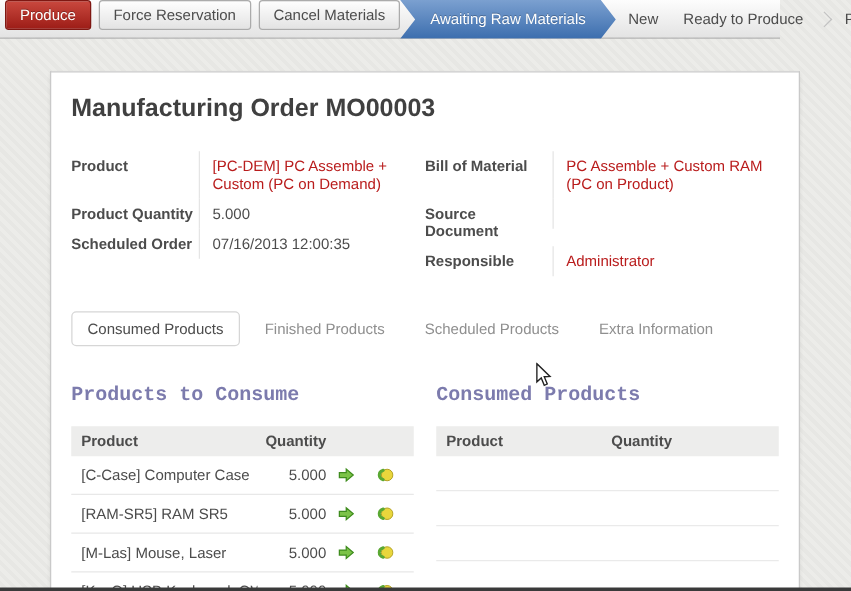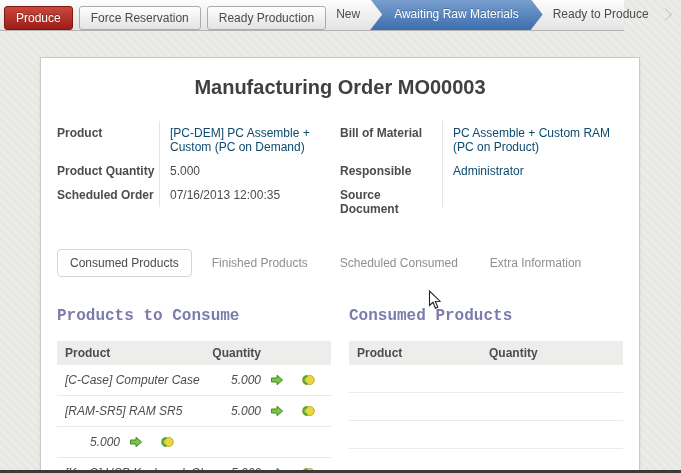--- a/index.html
+++ b/index.html
@@ -10,21 +10,21 @@
     background:
       repeating-linear-gradient(45deg,#ecece9 0 3px,#e7e7e4 3px 6px);
     position:relative;
   }
 
   
   .toolbar {
     position:absolute; top:0; left:0; width:624px; height:31px;
     background:linear-gradient(#fdfdfd,#e3e3e3);
     border-bottom:1px solid #b3b3b3;
-    display:flex; align-items:flex-end;
+    display:flex; align-items:flex-start;
   }
   .btn-group { display:flex; align-items:center; gap:6px; padding-left:4px; }
   .btn {
     font-family:inherit; font-size:12px; color:#4c4c4c;
     background:linear-gradient(#fefefe,#e3e3e3);
     border:1px solid #ababab; border-radius:3px;
     padding:4px 11px; cursor:pointer; white-space:nowrap;
   }
   .btn.danger {
     background:linear-gradient(#c9483e,#9d1d17);
@@ -45,29 +45,29 @@
     transform:rotate(45deg); margin:0 2px;
   }
 
   
   .sheet {
     position:absolute; left:40px; top:57px; width:600px; height:430px;
     background:#fff; border:1px solid #c9c9c9; border-bottom:none;
     box-shadow:0 1px 3px rgba(0,0,0,.08);
     padding:18px 16px 0 16px;
   }
-  .sheet-title { font-size:20px; font-weight:bold; color:#404040;text-align:center; }
+  .sheet-title { font-size:20px; font-weight:bold; color:#404040; }
 
   .fields { display:flex; margin-top:22px; }
   .fcol { flex:1; }
   .fcol + .fcol { }
   .frow { display:flex; align-items:flex-start; }
   .flabel { width:102px; flex:0 0 102px; font-weight:bold; padding:5px 0; }
   .fvalue { flex:1; border-left:1px solid #e5e5e5; padding:5px 0 5px 10px; min-height:24px; }
-  .fvalue.link { color:#0c4a6e; cursor:pointer; }
+  .fvalue.link { color:#b91c1c; cursor:pointer; }
 
   
   .tabs { display:flex; align-items:center; gap:8px; margin-top:28px; }
   .tab { padding:6px 12px; color:#8f8f8f; cursor:pointer; white-space:nowrap; }
   .tab.active {
     border:1px solid #d6d6d6; border-radius:4px;
     background:#fff; color:#4c4c4c;
   }
 
   
@@ -78,21 +78,21 @@
   .thead {
     display:flex; background:#ededec; padding:5px 8px;
     font-weight:bold; color:#4c4c4c;
   }
   .thead .h-prod { flex:1; }
   .thead .h-qty { width:55px; text-align:right; }
   .thead .h-icons { width:62px; }
   .thead.right .h-prod { flex:0 0 132px; }
   .thead.right .h-qty { flex:1; text-align:left; }
   .trow {
-    display:flex; align-items:center; padding:8px 8px; cursor:pointer;font-style:italic;
+    display:flex; align-items:center; padding:8px 8px; cursor:pointer;
   }
   .trow + .trow { border-top:1px solid #e8e8e8;align-items:flex-end; }
   .trow .prod { flex:1; white-space:nowrap; overflow:hidden; }
   .trow .qty { width:55px; text-align:right; }
   .trow .icon-cell { width:31px; text-align:center; line-height:0; }
   .erow { height:28px; border-bottom:1px solid #eaeaea; }
 
   
   .cursor { position:absolute; left:428px; top:290px; pointer-events:none; z-index:9; }
   .bottom-edge {
@@ -100,25 +100,25 @@
     background:#3a3a3a; z-index:10;
   }
 </style>
 </head>
 <body>
 
 <div class="toolbar">
   <div class="btn-group">
     <button class="btn danger">Produce</button>
     <button class="btn">Force Reservation</button>
-    <button class="btn">Ready Production</button>
+    <button class="btn">Cancel Materials</button>
   </div>
   <div class="statusbar">
+    <span class="step arrow">Awaiting Raw Materials</span>
     <span class="step">New</span>
-    <span class="step arrow">Awaiting Raw Materials</span>
     <span class="step">Ready to Produce</span>
     <span class="sep"></span>
     <span class="step">Production Started</span>
 
   </div>
 </div>
 
 <div class="sheet">
   <div class="sheet-title">Manufacturing Order MO00003</div>
 
@@ -136,34 +136,34 @@
         <div class="flabel">Scheduled Order</div>
         <div class="fvalue">07/16/2013 12:00:35</div>
       </div>
     </div>
     <div class="fcol">
       <div class="frow">
         <div class="flabel">Bill of Material</div>
         <div class="fvalue link">PC Assemble + Custom RAM (PC on Product)</div>
       </div>
       <div class="frow">
+        <div class="flabel">Source Document</div>
+        <div class="fvalue"></div>
+      </div>
+      <div class="frow">
         <div class="flabel">Responsible</div>
         <div class="fvalue link">Administrator</div>
-      </div>
-      <div class="frow">
-        <div class="flabel">Source Document</div>
-        <div class="fvalue"></div>
       </div>
     </div>
   </div>
 
   <div class="tabs">
     <div class="tab active">Consumed Products</div>
     <div class="tab">Finished Products</div>
-    <div class="tab">Scheduled Consumed</div>
+    <div class="tab">Scheduled Products</div>
     <div class="tab">Extra Information</div>
   </div>
 
   <div class="sections">
 
     <div class="section">
       <h2>Products to Consume</h2>
       <div class="tbl">
         <div class="thead">
           <div class="h-prod">Product</div>
@@ -187,20 +187,21 @@
               <div class="qty">5.000</div>
               <div class="icon-cell"><svg width="14" height="14" viewBox="0 0 14 14">
                   <path d="M1.5 5h5.5V2.2L12.6 7 7 11.8V9H1.5z" fill="#7cc348" stroke="#3f8c1e" stroke-width="1"></path>
                 </svg></div>
               <div class="icon-cell"><svg width="14" height="14" viewBox="0 0 14 14">
                   <circle cx="8.7" cy="7" r="4.6" fill="#e9d63c" stroke="#b3a122" stroke-width="0.8"></circle>
                   <path d="M5.6 3.2C3.7 3.8 2.4 5.3 2.4 7s1.3 3.2 3.2 3.8" fill="none" stroke="#5aa833" stroke-width="2.4" stroke-linecap="round"></path>
                 </svg></div>
             </div>
             <div class="trow">
+              <div class="prod">[M-Las] Mouse, Laser</div>
               <div class="qty">5.000</div>
               <div class="icon-cell"><svg width="14" height="14" viewBox="0 0 14 14">
                   <path d="M1.5 5h5.5V2.2L12.6 7 7 11.8V9H1.5z" fill="#7cc348" stroke="#3f8c1e" stroke-width="1"></path>
                 </svg></div>
               <div class="icon-cell"><svg width="14" height="14" viewBox="0 0 14 14">
                   <circle cx="8.7" cy="7" r="4.6" fill="#e9d63c" stroke="#b3a122" stroke-width="0.8"></circle>
                   <path d="M5.6 3.2C3.7 3.8 2.4 5.3 2.4 7s1.3 3.2 3.2 3.8" fill="none" stroke="#5aa833" stroke-width="2.4" stroke-linecap="round"></path>
                 </svg></div>
             </div>
             <div class="trow">

